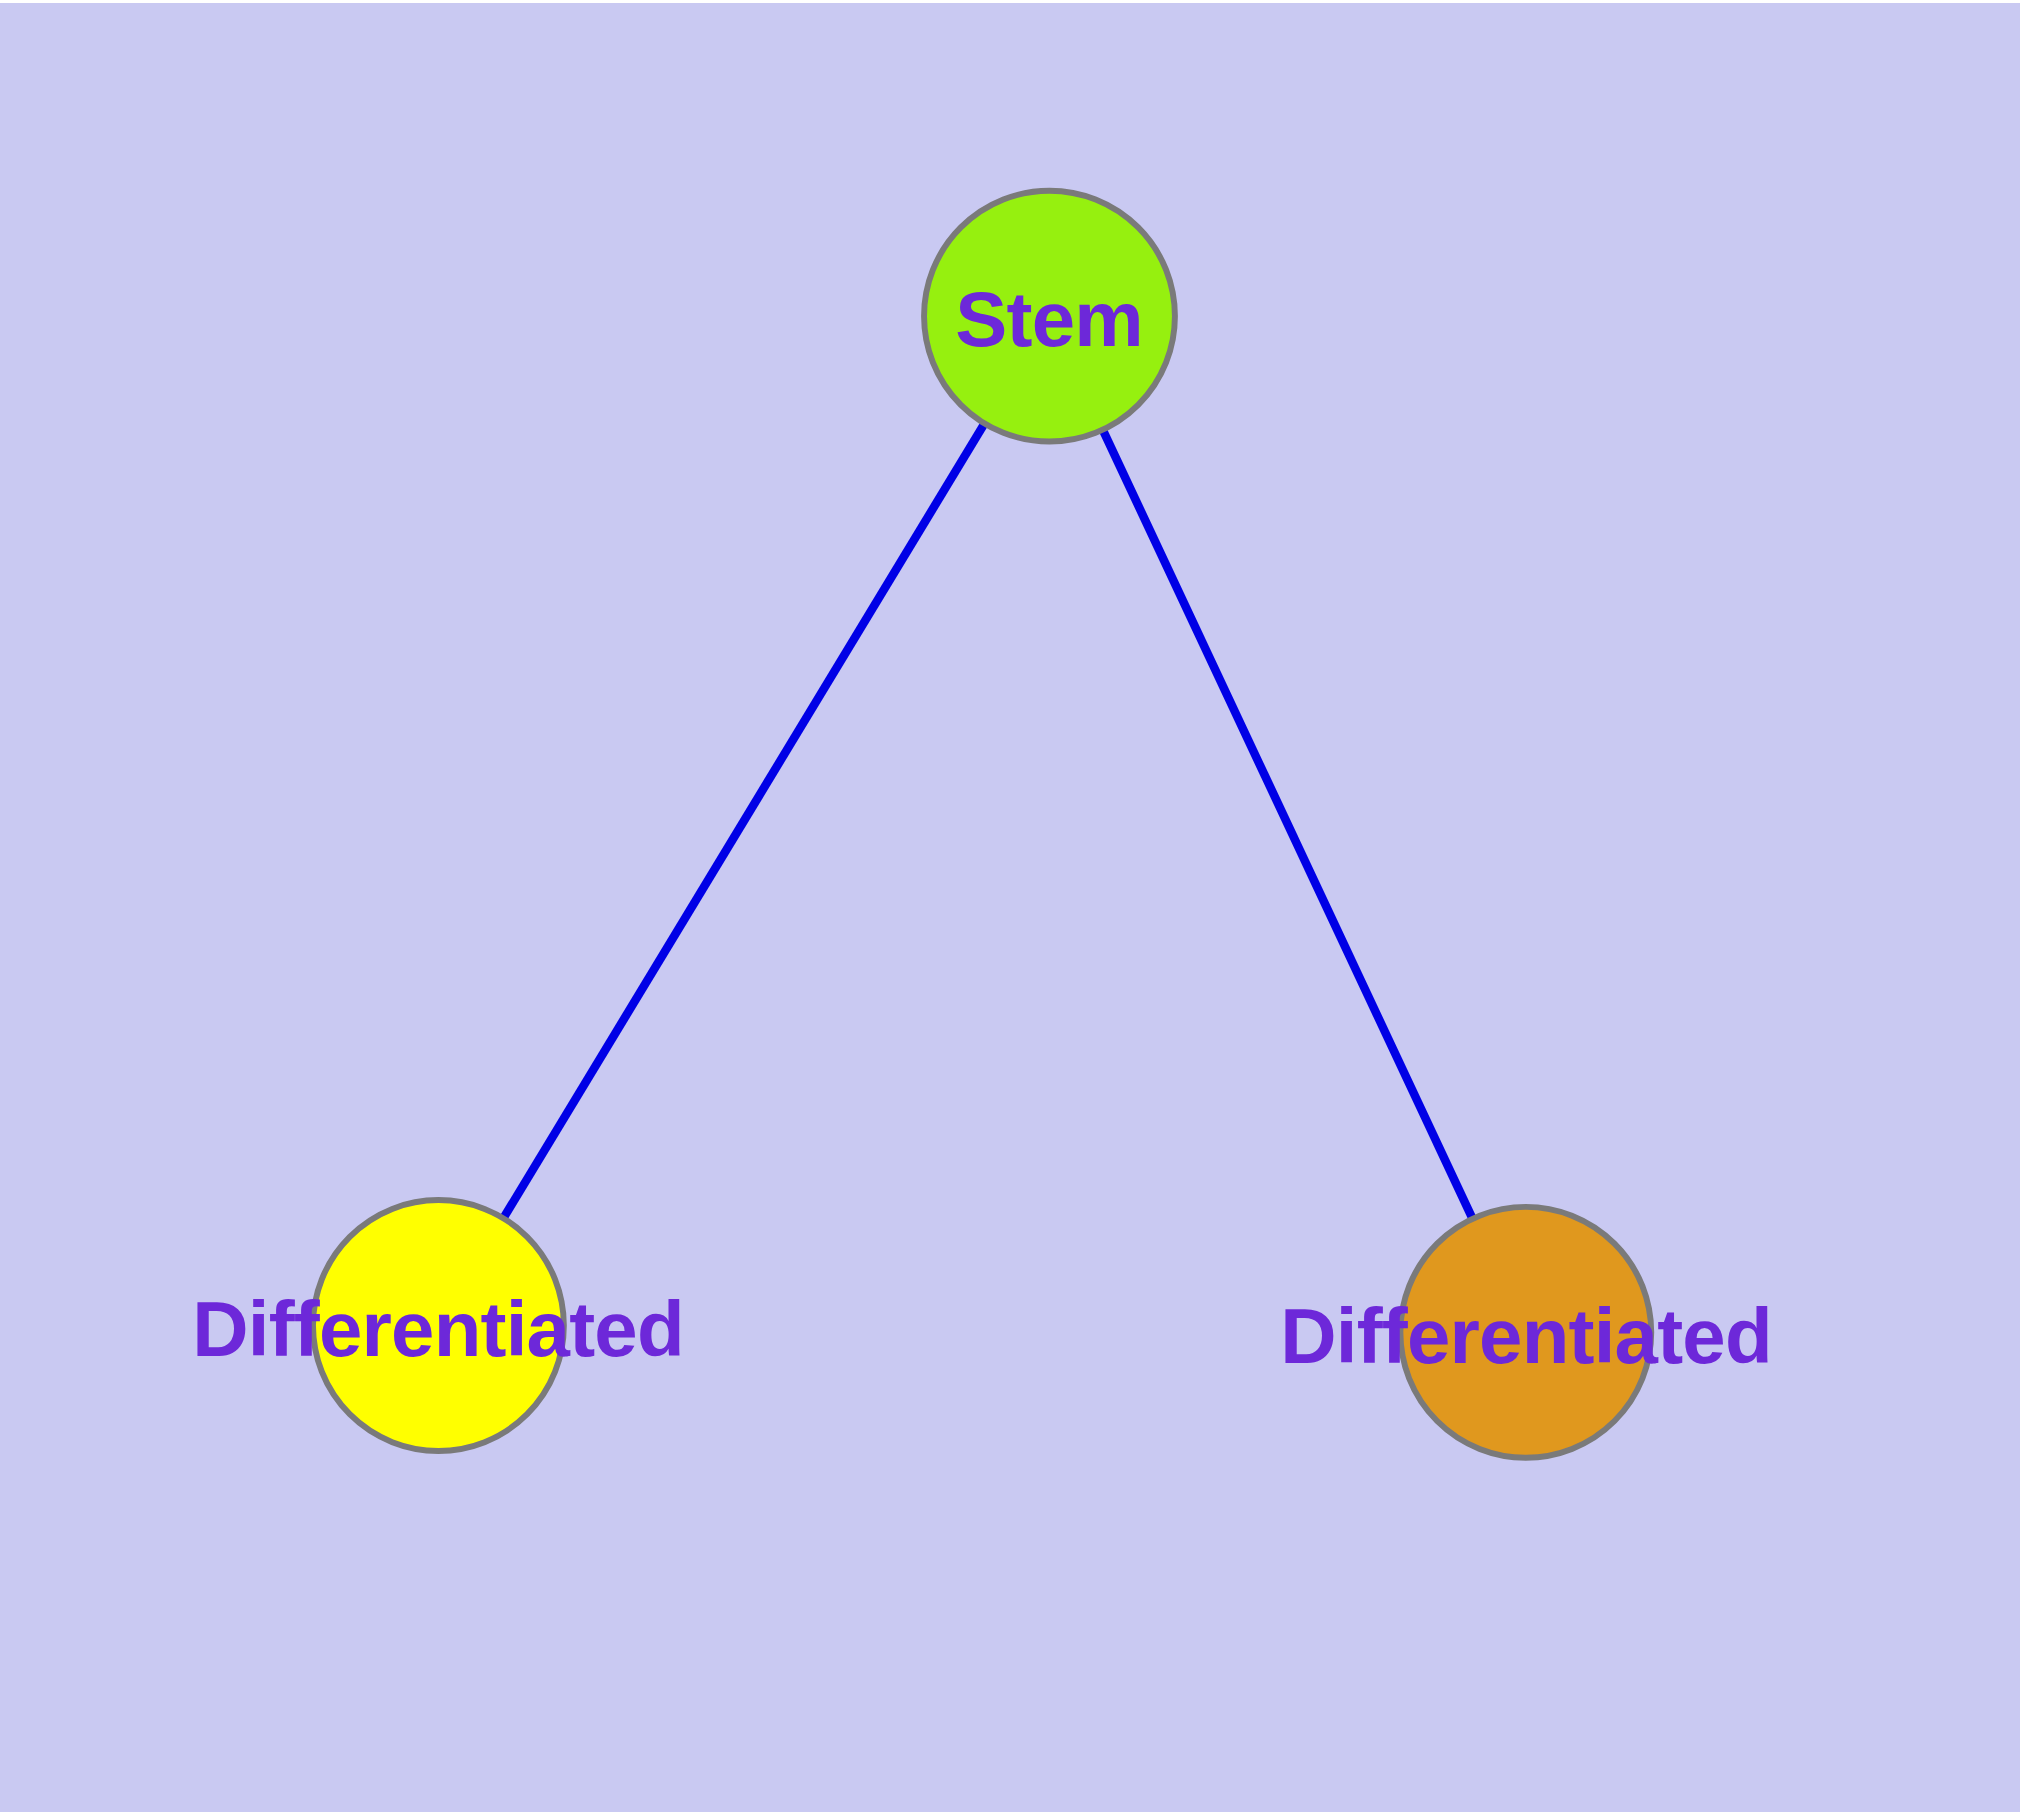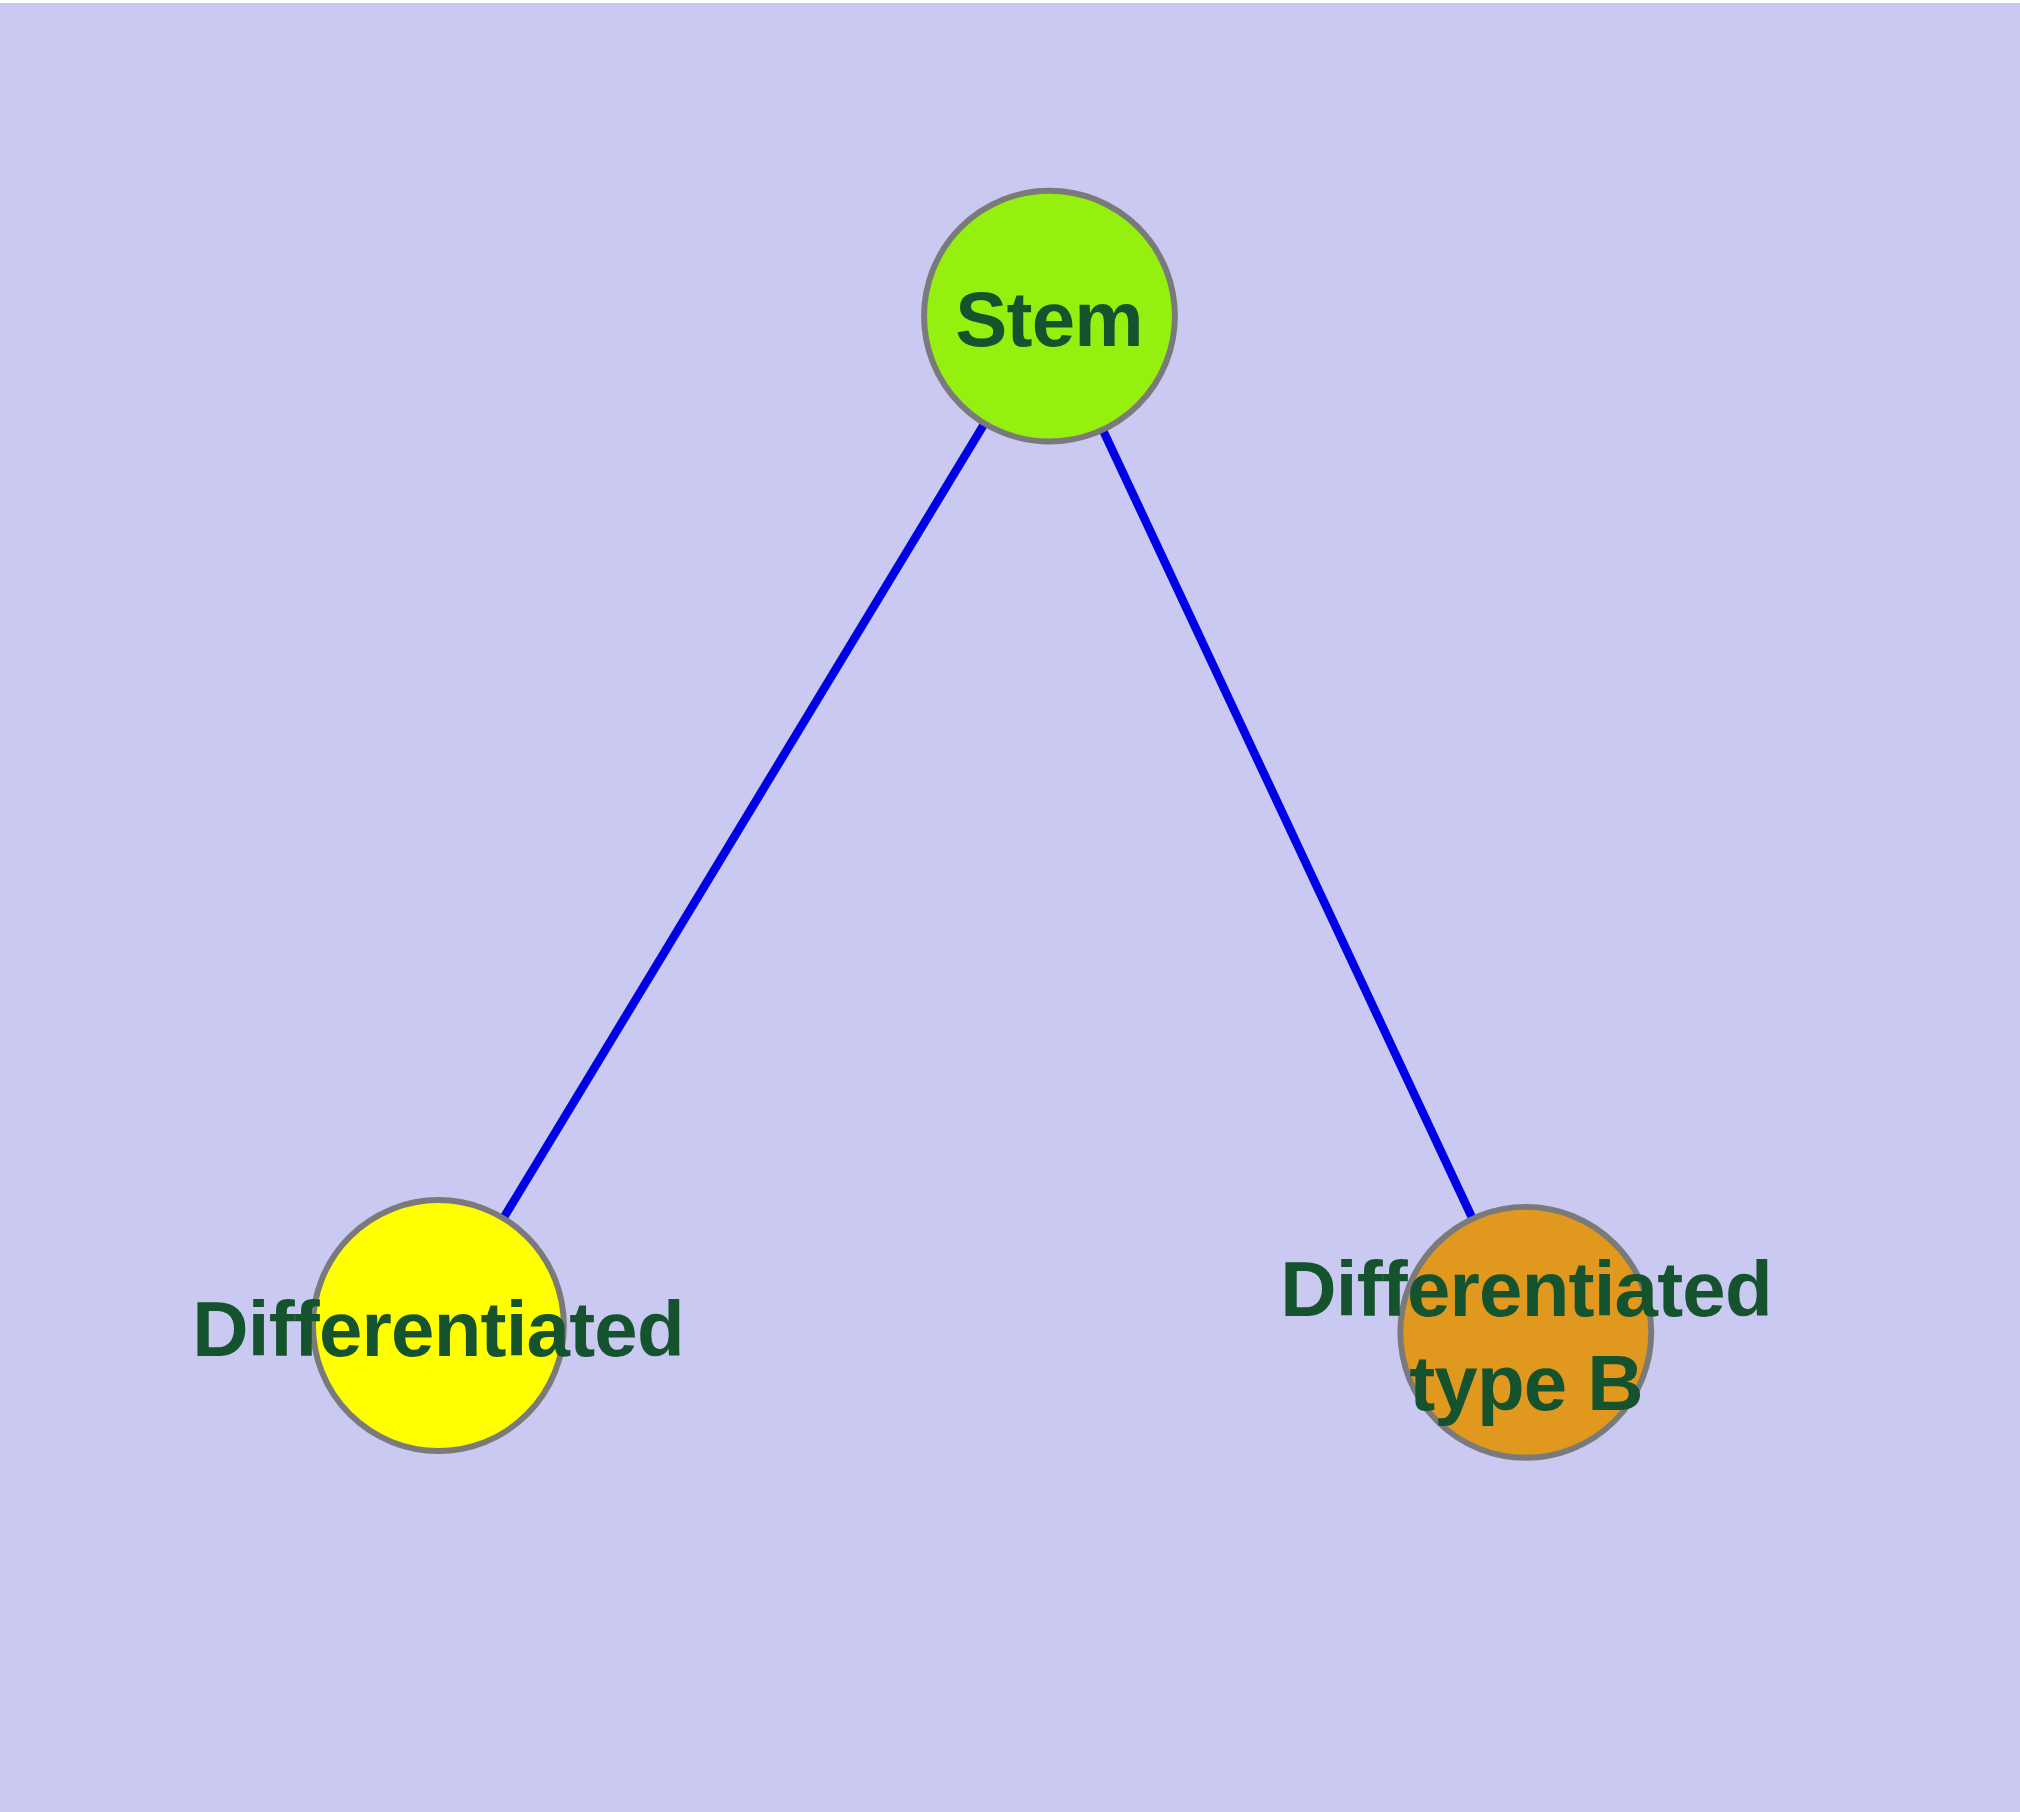--- a/index.html
+++ b/index.html
@@ -30,21 +30,21 @@
     height: 100%;
     display: block;
   }
   .node-label {
     position: absolute;
     transform: translate(-50%, -50%);
     text-align: center;
     font-weight: bold;
     font-size: 78px;
     line-height: 1.2;
-    color: #14532d;
+    color: #6d28d9;
     white-space: nowrap;
     z-index: 2;
     letter-spacing: -0.8px;
   }
   .label-line {
     display: block;
   }
 </style>
 </head>
 <body>
@@ -64,17 +64,16 @@
   <div class="node-label" style="left: 1049px; top: 320px;">
     <span class="label-line">Stem</span>
   </div>
 
   <div class="node-label" style="left: 438px; top: 1330px;">
     <span class="label-line">Differentiated</span>
   </div>
 
   <div class="node-label" style="left: 1526px; top: 1337px;">
     <span class="label-line">Differentiated</span>
-    <span class="label-line">type B</span>
   </div>
 
 </div>
 
 
 </body></html>

